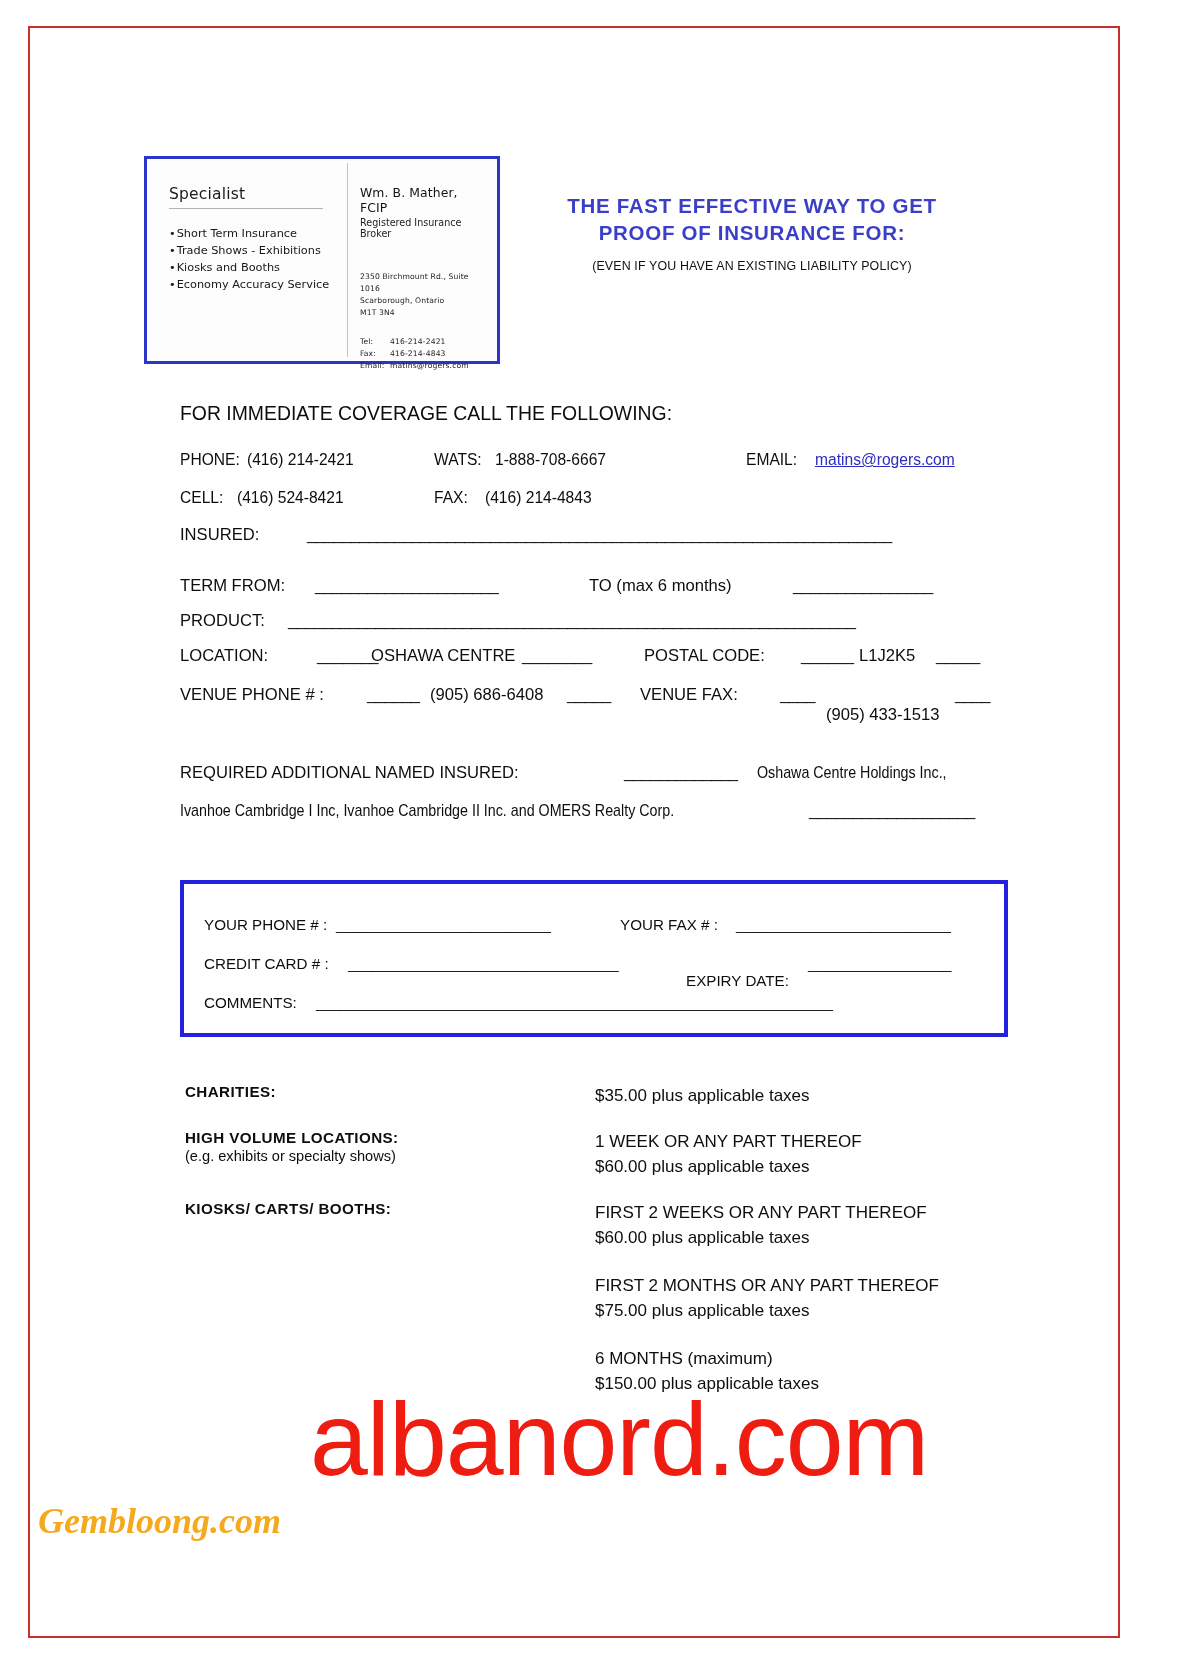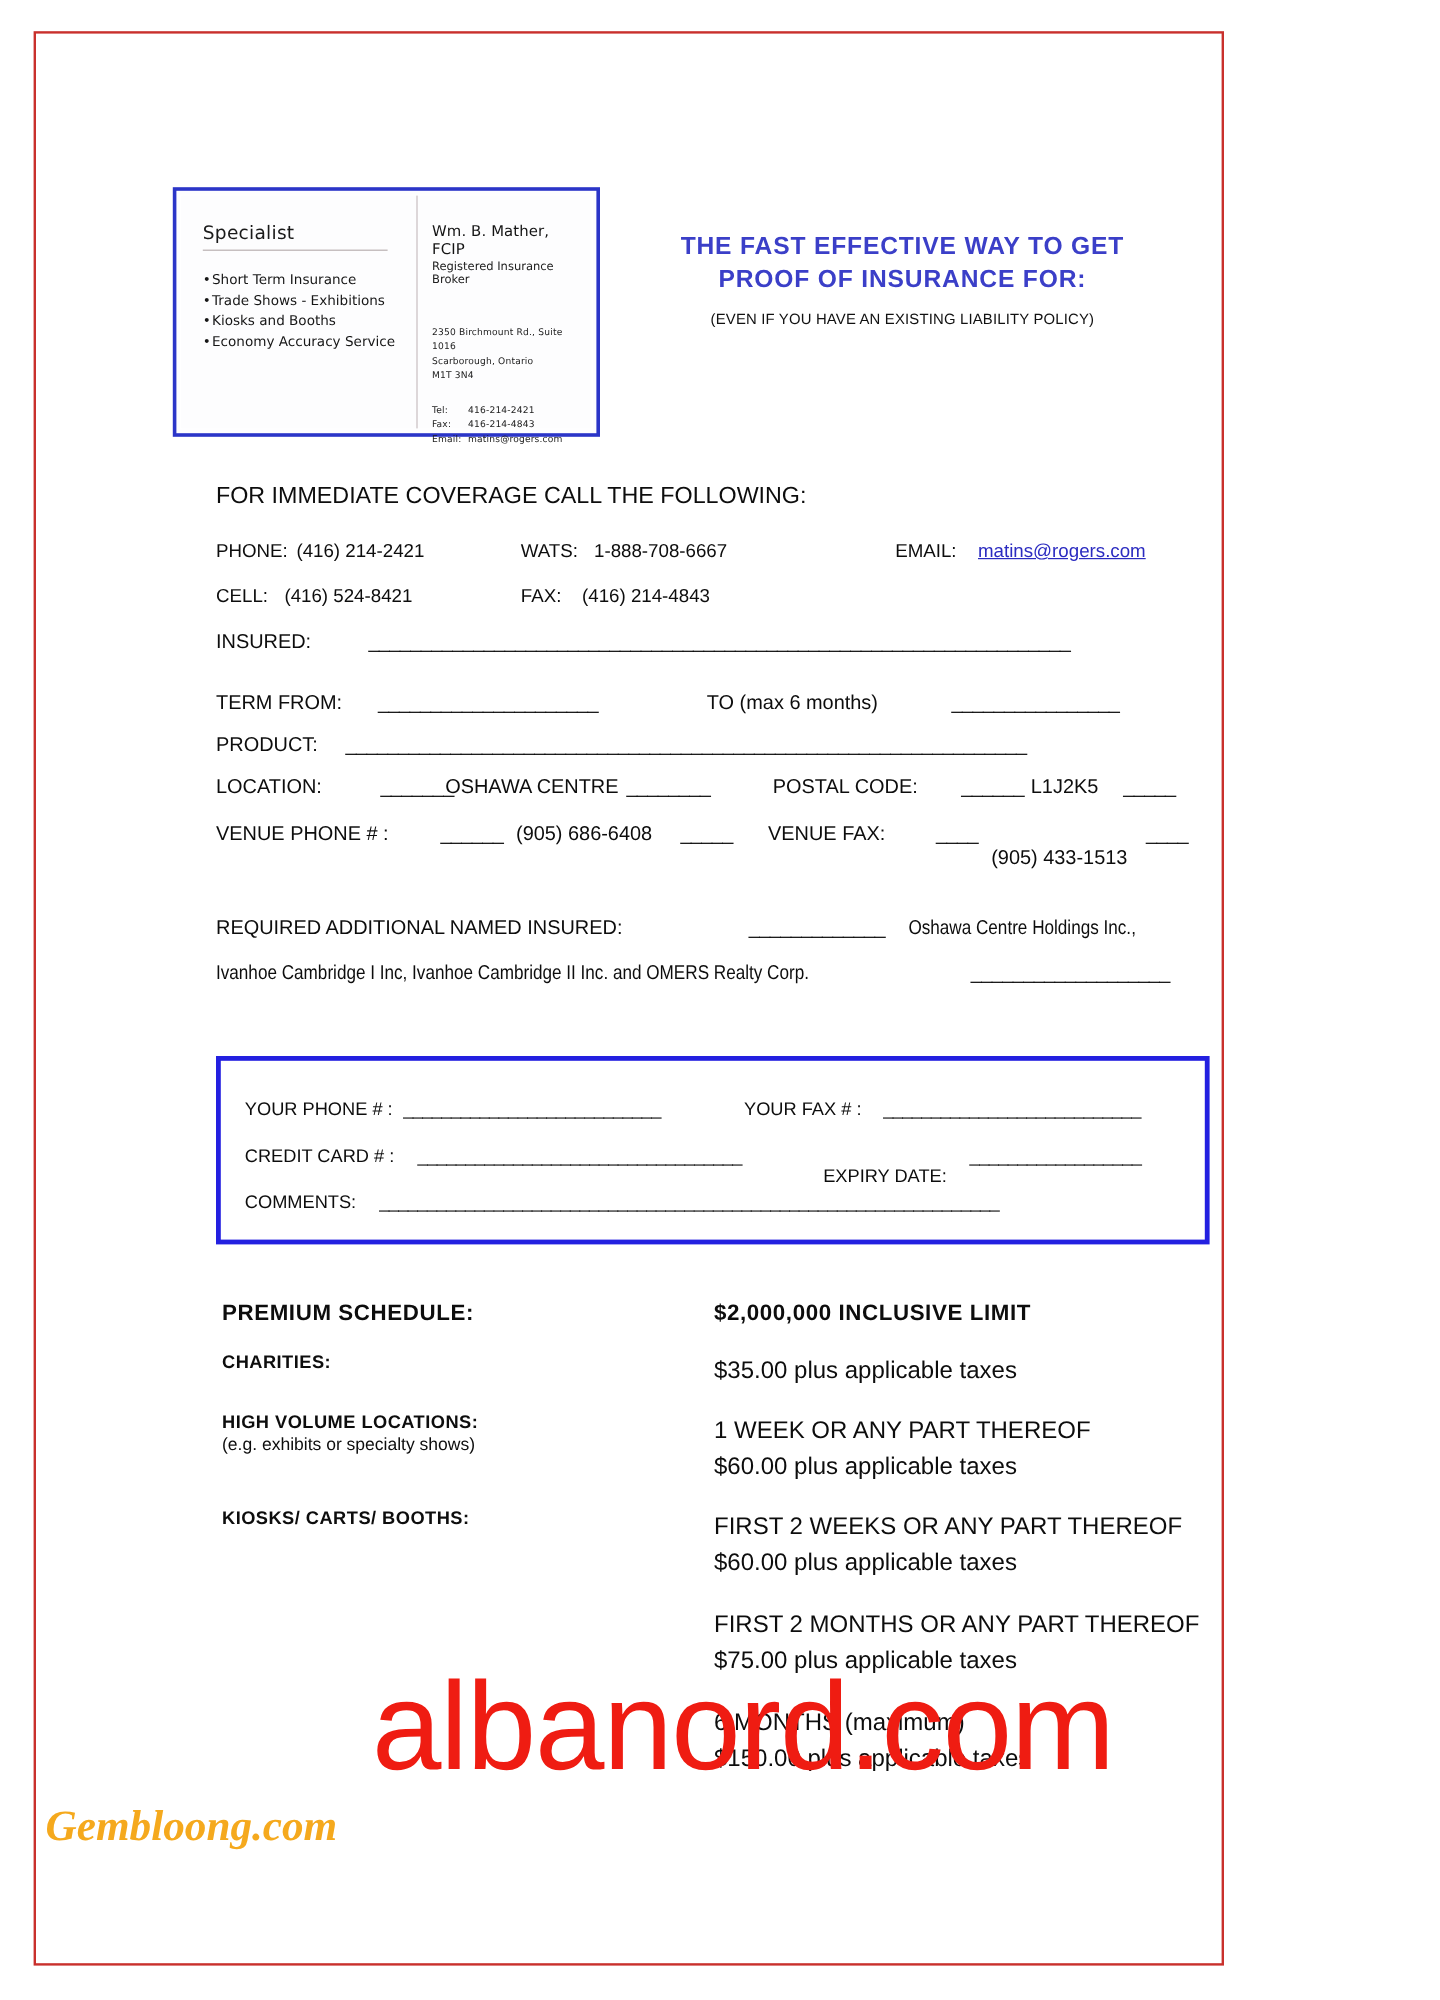--- a/index.html
+++ b/index.html
@@ -11,21 +11,21 @@
     width: 1200px; height: 1667px;
     font-family: "Liberation Sans", sans-serif;
     position: relative;
     overflow: hidden;
   }
 
   
   #page-frame {
     position: absolute;
     left: 28px; top: 26px;
-    width: 992px; height: 1612px;
+    width: 1092px; height: 1612px;
     border: 2px solid #c9302c;
     background: #ffffff;
   }
 
   #sheet {
     position: absolute;
     left: 0; top: 0;
     width: 1144px; height: 1608px;
   }
 
@@ -206,21 +206,21 @@
     font-size: 15.2px;
     font-weight: bold;
     letter-spacing: .4px;
   }
   .ps-left .n {
     font-size: 14.6px;
     margin-top: 2px;
   }
   .ps-right {
     color: #0d0d0d;
-    font-size: 20px;
+    font-size: 17px;
     line-height: 1.5;
   }
   .ps-right .gap { height: 22px; }
 
   
   #wm-alba {
     position: absolute;
     left: 280px; top: 1352px;
     font-size: 104px;
     color: #ef1c12;
@@ -350,24 +350,20 @@
         <div class="cb-line fill" style="left:160px; top:67px;">__________________________________</div>
         <div class="cb-line" style="left:498px; top:67px;margin-top:17px;">EXPIRY DATE:</div>
         <div class="cb-line fill" style="left:620px; top:67px;">__________________</div>
 
         <div class="cb-line" style="left:16px; top:106px;">COMMENTS:</div>
         <div class="cb-line fill" style="left:128px; top:106px;">_________________________________________________________________</div>
       </div>
     </div>
 
     <div id="premium">
-      <div class="ps-head-row">
-        <div class="ps-head-left">PREMIUM SCHEDULE:</div>
-        <div class="ps-head-right">$2,000,000 INCLUSIVE LIMIT</div>
-      </div>
 
       <div class="ps-row">
         <div class="ps-left">
           <div class="b">CHARITIES:</div>
         </div>
         <div class="ps-right">
           <div>$35.00 plus applicable taxes</div>
         </div>
       </div>
 

